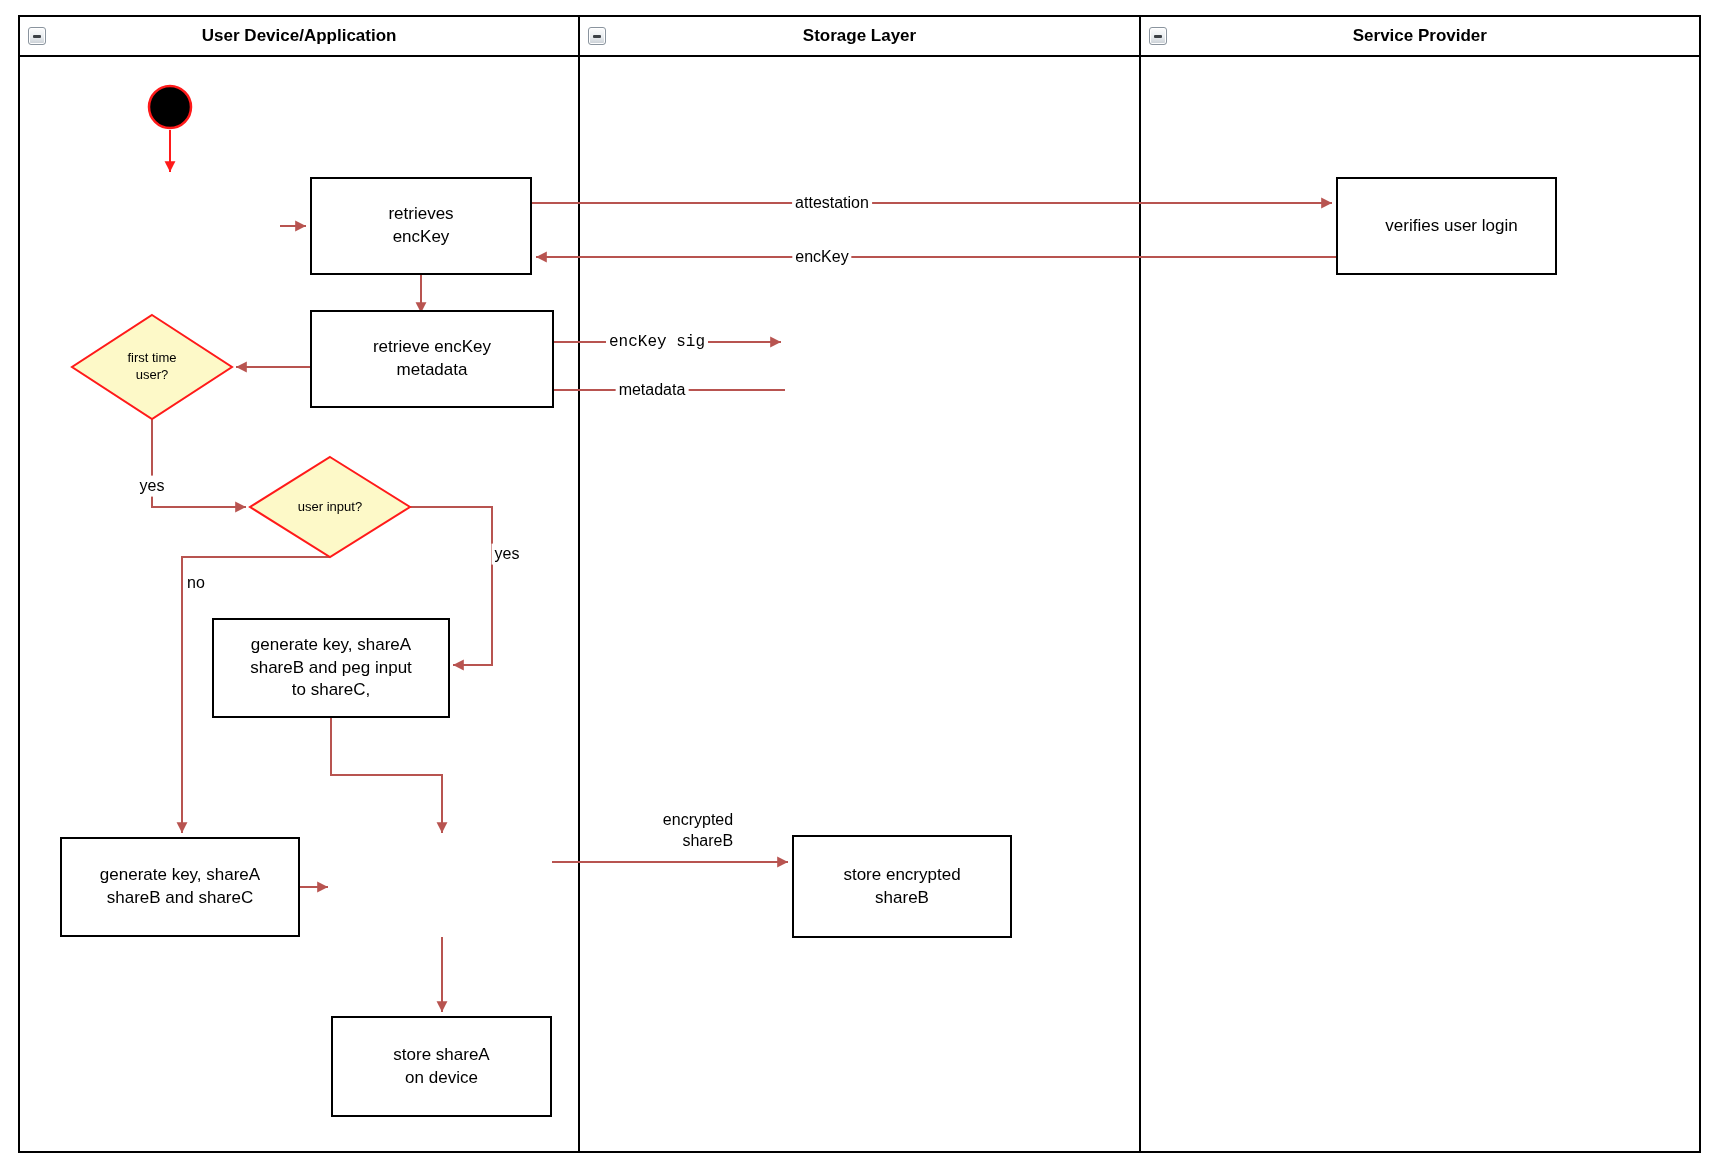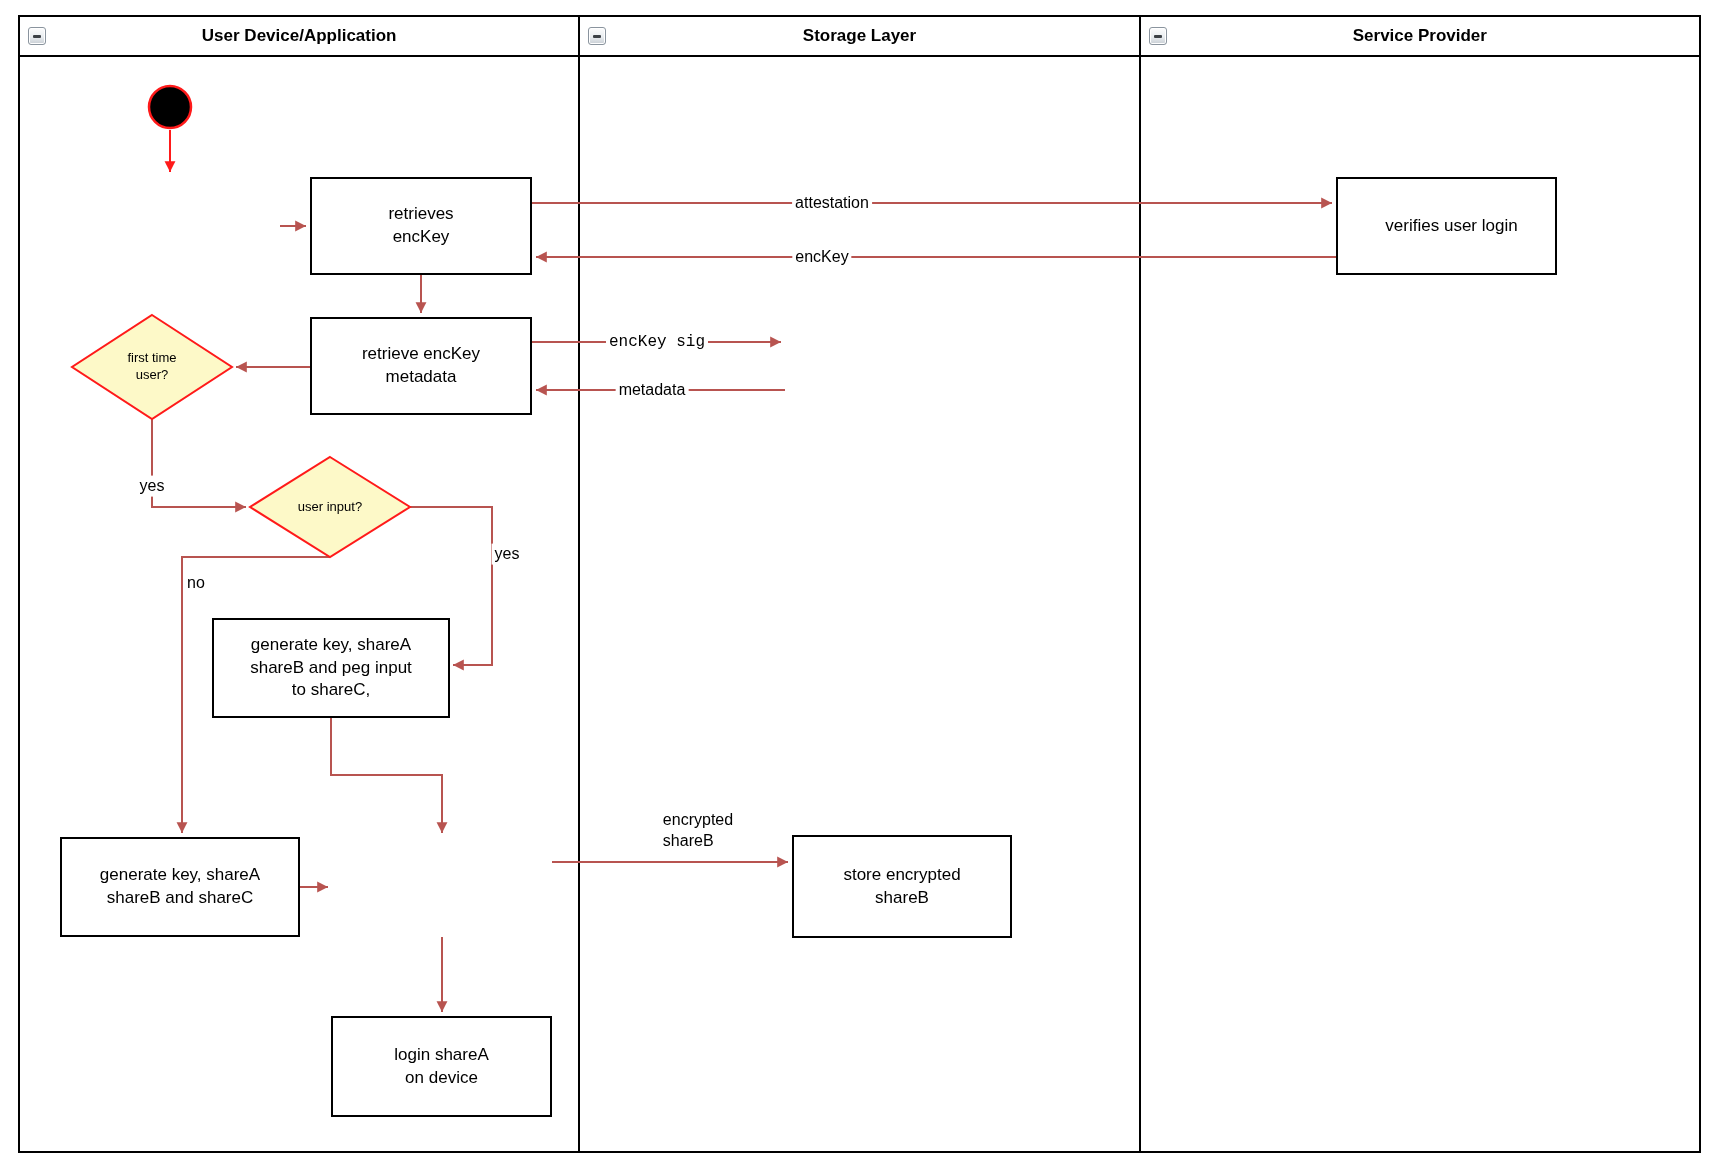--- a/index.html
+++ b/index.html
@@ -28,21 +28,21 @@
   
   .node { position:absolute; background:#fff; border:2px solid #000;
           display:flex; align-items:center; justify-content:center;
           text-align:center; font-size:17px; line-height:1.35; white-space:pre-line; }
   .diamond-label { position:absolute; display:flex; align-items:center; justify-content:center;
           text-align:center; font-size:13px; line-height:1.3; white-space:pre-line; }
 
   
   .edge-label { position:absolute; transform:translate(-50%,-50%);
           background:#fff; padding:0 3px; font-size:16px; line-height:1.3;
-          text-align:left; white-space:pre-line; }
+          text-align:right; white-space:pre-line; }
 </style>
 </head>
 <body>
 
 <div class="canvas">
 
   <div class="pool">
     <div class="lane divided">
       <div class="lane-header">
         <span class="collapse-icon"></span>
@@ -91,30 +91,30 @@
     <path d="M552,862 L788,862" stroke="#B85450" stroke-width="2" fill="none" marker-end="url(#ah-brick)"></path>
     <path d="M442,937 L442,1012" stroke="#B85450" stroke-width="2" fill="none" marker-end="url(#ah-brick)"></path>
 
     <polygon points="152,315 232,367 152,419 72,367" fill="#FDF9C8" stroke="#FF1A1A" stroke-width="2"></polygon>
     <polygon points="330,457 410,507 330,557 250,507" fill="#FDF9C8" stroke="#FF1A1A" stroke-width="2"></polygon>
   </svg>
 
   <div class="node" style="left:310px; top:177px; width:222px; height:98px;">retrieves
 encKey</div>
   <div class="node" style="left:1336px; top:177px; width:221px; height:98px;padding-left:10px;">verifies user login</div>
-  <div class="node" style="left:310px; top:317px; width:222px; height:98px;">retrieve encKey
+  <div class="node" style="left:310px; top:310px; width:244px; height:98px;">retrieve encKey
 metadata</div>
   <div class="node" style="left:212px; top:618px; width:238px; height:100px;">generate key, shareA
 shareB and peg input
 to shareC,</div>
   <div class="node" style="left:60px; top:837px; width:240px; height:100px;">generate key, shareA
 shareB and shareC</div>
   <div class="node" style="left:792px; top:835px; width:220px; height:103px;">store encrypted
 shareB</div>
-  <div class="node" style="left:331px; top:1016px; width:221px; height:101px;">login shareA
+  <div class="node" style="left:331px; top:1016px; width:221px; height:101px;">store shareA
 on device</div>
 
   <div class="diamond-label" style="left:92px; top:337px; width:120px; height:60px;">first time
 user?</div>
   <div class="diamond-label" style="left:260px; top:487px; width:140px; height:40px;">user input?</div>
 
   <div class="edge-label" style="left:832px; top:203px;">attestation</div>
   <div class="edge-label" style="left:822px; top:257px;">encKey</div>
   <div class="edge-label" style="left:657px; top:342px;font-family:Liberation Mono, monospace;">encKey sig</div>
   <div class="edge-label" style="left:652px; top:390px;">metadata</div>

